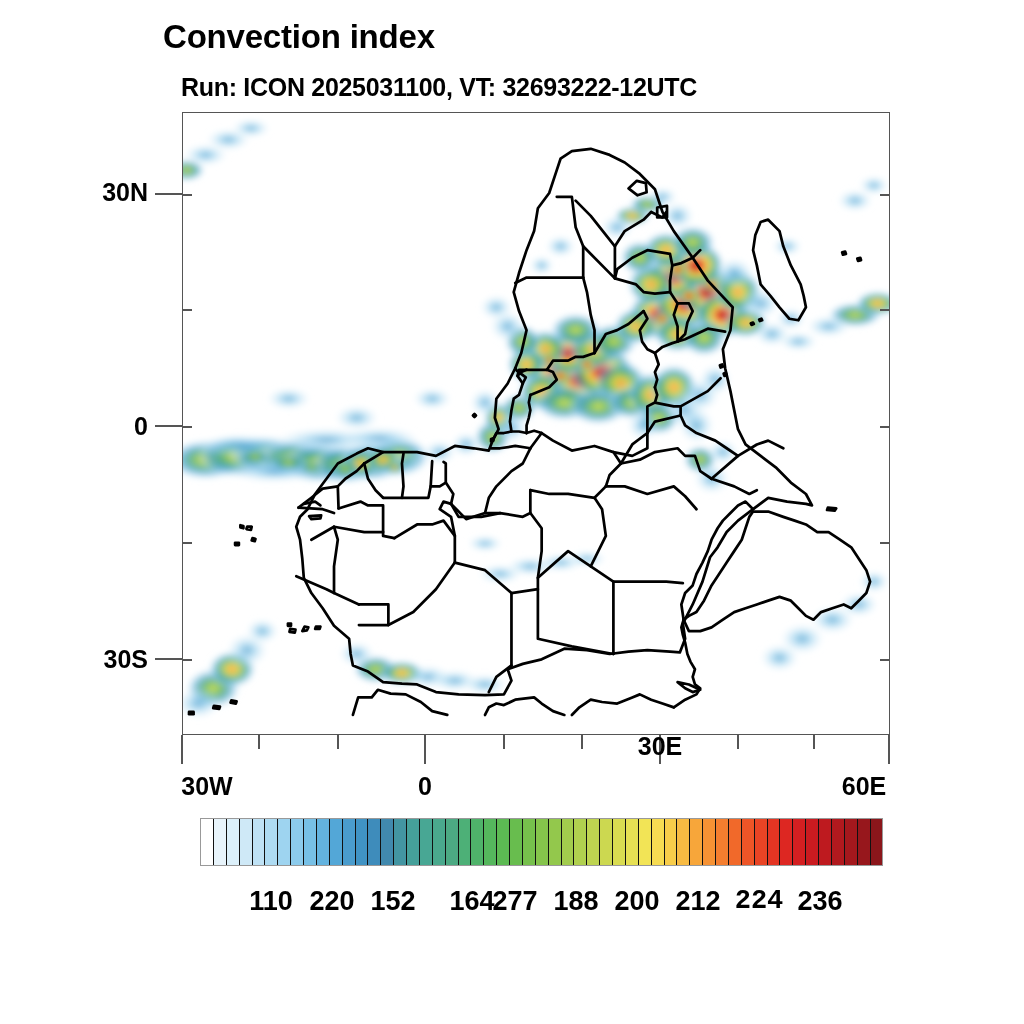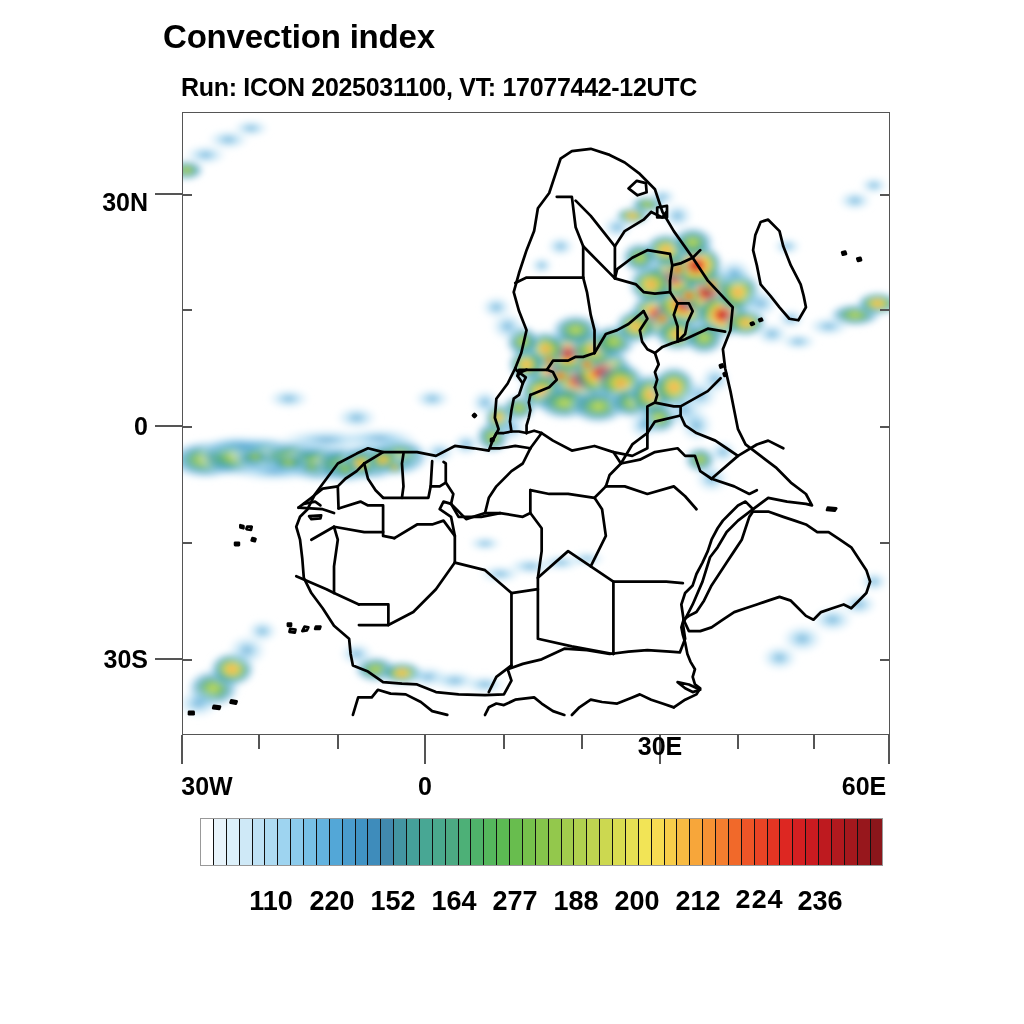--- a/index.html
+++ b/index.html
@@ -25,21 +25,21 @@
         display:flex;border:1px solid #999;box-sizing:border-box;background:#fff;}
   #cbar .sw{flex:1 1 0;height:100%;border-right:1px solid #111;box-sizing:border-box;}
   #cbar .sw:last-child{border-right:none;}
   .cblab{position:absolute;top:886px;font-size:27px;font-weight:bold;
          transform:translateX(-50%);white-space:nowrap;}
 </style>
 </head>
 <body>
 
 <div id="title">Convection index</div>
-<div id="subtitle">Run: ICON 2025031100,  VT: 17077442-12UTC</div>
+<div id="subtitle">Run: ICON 2025031100,  VT: 32693222-12UTC</div>
 
 <div id="plot">
   <svg id="mapsvg" viewBox="-32 -39.5 93.5 81.5" preserveAspectRatio="none">
     <defs>
 
       <radialGradient id="gItcz" cx="50%" cy="50%" r="50%">
         <stop offset="0%" stop-color="#e6e053" stop-opacity=".95"></stop>
         <stop offset="22%" stop-color="#93c84c" stop-opacity=".92"></stop>
         <stop offset="45%" stop-color="#4aa98d" stop-opacity=".85"></stop>
         <stop offset="68%" stop-color="#53a7d7" stop-opacity=".7"></stop>
@@ -408,21 +408,21 @@
   <div class="tick" style="right:0;top:196px;width:9px;height:1.5px;"></div>
   <div class="tick" style="right:0;top:313px;width:9px;height:1.5px;"></div>
   <div class="tick" style="right:0;top:429px;width:9px;height:1.5px;"></div>
   <div class="tick" style="right:0;top:546px;width:9px;height:1.5px;"></div>
 </div>
 
 <div class="tick" style="left:155px;top:193px;width:27px;height:2px;"></div>
 <div class="tick" style="left:155px;top:425px;width:27px;height:2px;"></div>
 <div class="tick" style="left:155px;top:658px;width:27px;height:2px;"></div>
 
-<div class="ytlab" style="left:60px;top:202px;width:88px;">30N</div>
+<div class="ytlab" style="left:60px;top:192px;width:88px;">30N</div>
 <div class="ytlab" style="left:60px;top:426px;width:88px;">0</div>
 <div class="ytlab" style="left:60px;top:659px;width:88px;">30S</div>
 
 <div class="tick" style="left:181px;top:735px;width:2px;height:29px;"></div>
 <div class="tick" style="left:424px;top:735px;width:2px;height:29px;"></div>
 <div class="tick" style="left:659px;top:735px;width:2px;height:29px;"></div>
 <div class="tick" style="left:888px;top:735px;width:2px;height:29px;"></div>
 <div class="tick" style="left:258px;top:735px;width:2px;height:14px;"></div>
 <div class="tick" style="left:337px;top:735px;width:2px;height:14px;"></div>
 <div class="tick" style="left:503px;top:735px;width:2px;height:14px;"></div>
@@ -487,19 +487,19 @@
     <div class="sw" style="background: rgb(190, 26, 31);"></div>
     <div class="sw" style="background: rgb(177, 25, 30);"></div>
     <div class="sw" style="background: rgb(164, 24, 29);"></div>
     <div class="sw" style="background: rgb(151, 23, 28);"></div>
     <div class="sw" style="background: rgb(139, 22, 27);"></div>
   </div>
 
 <div class="cblab" style="left:271px;">110</div>
 <div class="cblab" style="left:332px;">220</div>
 <div class="cblab" style="left:393px;">152</div>
-<div class="cblab" style="left:454px;">164</div>
+<div class="cblab" style="left:472px;">164</div>
 <div class="cblab" style="left:515px;">277</div>
 <div class="cblab" style="left:576px;">188</div>
 <div class="cblab" style="left:637px;">200</div>
 <div class="cblab" style="left:698px;">212</div>
 <div class="cblab" style="left:759px;font-family:Liberation Mono, monospace;">224</div>
 <div class="cblab" style="left:820px;">236</div>
 
 </body></html>

